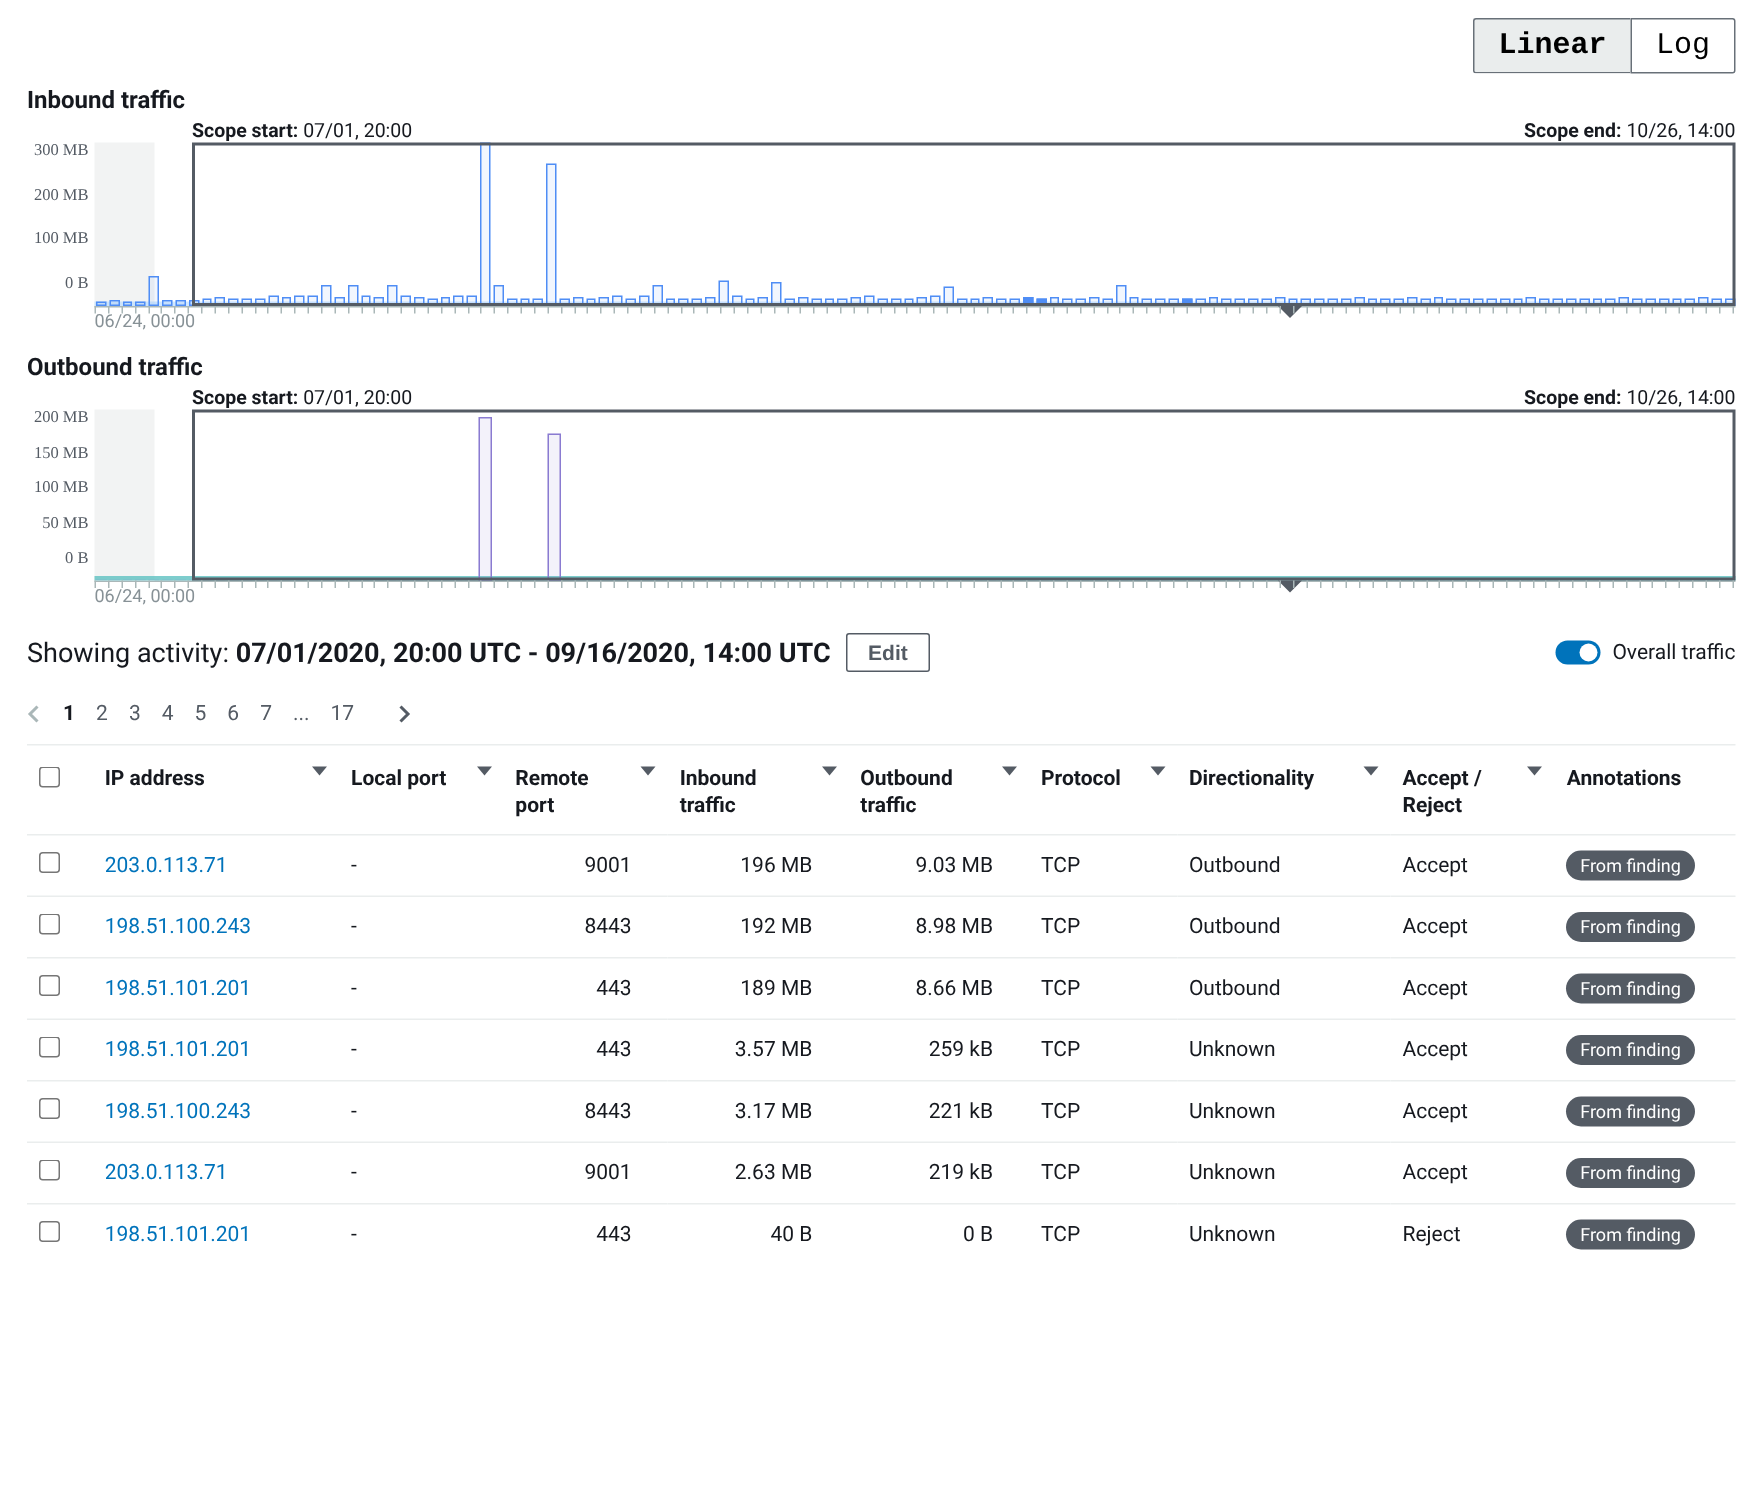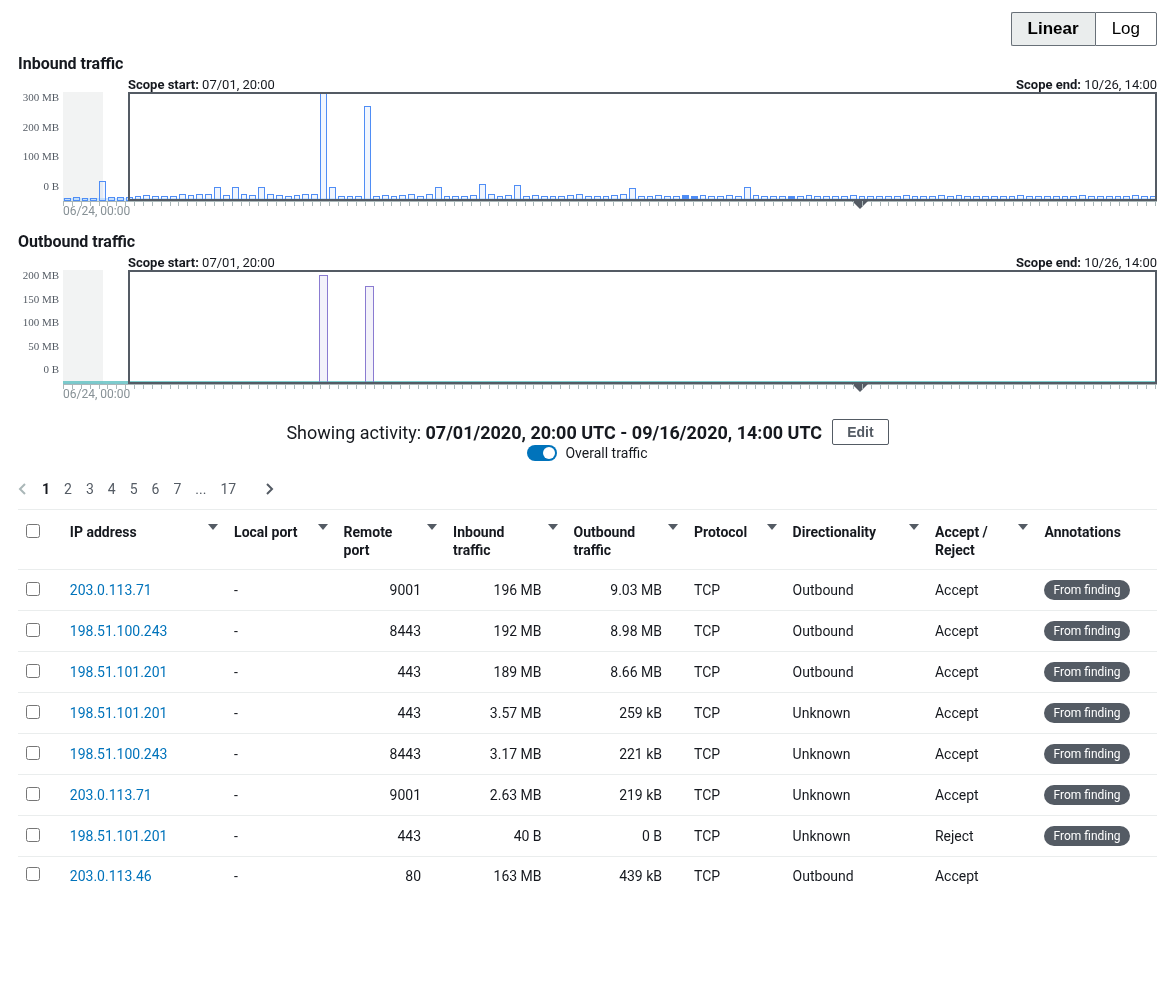--- a/index.html
+++ b/index.html
@@ -13,23 +13,23 @@
   }
   .toggle-group {
     display: flex;
     justify-content: flex-end;
     margin-bottom: 8px;
   }
   .toggle-group button {
     border: 1px solid #687078;
     background: #fff;
     padding: 6px 16px;
-    font-size: 17px;
+    font-size: 20px;
     cursor: pointer;
-    font-family: Liberation Sans, sans-serif;
+    font-family: Liberation Mono, monospace;
   }
   .toggle-group button:first-child { border-radius: 2px 0 0 2px; border-right: none; }
   .toggle-group button:last-child  { border-radius: 0 2px 2px 0; }
   .toggle-group button.active { background: #eaeded; font-weight: 700; }
 
   .chart-block { margin-bottom: 14px; }
   .chart-title { font-size: 16px; font-weight: 700; margin-bottom: 4px; }
   .scope-row {
     display: flex;
     justify-content: space-between;
@@ -119,21 +119,20 @@
   }
   .bars .b.out { border-color:#4f8df5; background:rgba(79,141,245,.08);}
   .bars .b.solid { background:#4f8df5; border-color:#4f8df5;}
   .bars .b.pur  { border-color:#8a7bd1; background:rgba(138,123,209,.1);}
   .bars .b.z { border:none; }
 
   
   .activity-row {
     display:flex; align-items:center; justify-content:space-between;
     margin: 18px 0 10px 0;
-    flex-direction: column;
   }
   .activity-text { font-size: 18px; }
   .activity-text b { font-weight:700; }
   .edit-btn {
     border:1px solid #545b64; background:#fff;
     padding:4px 14px; margin-left:10px; cursor:pointer;
     font-size:14px; color:#545b64; font-weight:700;
     border-radius:2px;
   }
   .overall {
@@ -972,26 +971,14 @@
         <td><span class="ip-link">198.51.101.201</span></td>
         <td>-</td>
         <td class="num">443</td>
         <td class="num">40 B</td>
         <td class="num">0 B</td>
         <td>TCP</td>
         <td>Unknown</td>
         <td>Reject</td>
         <td><span class="badge">From finding</span></td>
       </tr>
-      <tr>
-        <td><input type="checkbox" style=""></td>
-        <td><span class="ip-link">203.0.113.46</span></td>
-        <td>-</td>
-        <td class="num">80</td>
-        <td class="num">163 MB</td>
-        <td class="num">439 kB</td>
-        <td>TCP</td>
-        <td>Outbound</td>
-        <td>Accept</td>
-        <td></td>
-      </tr>
     </tbody>
 </table>
 
 </body></html>

